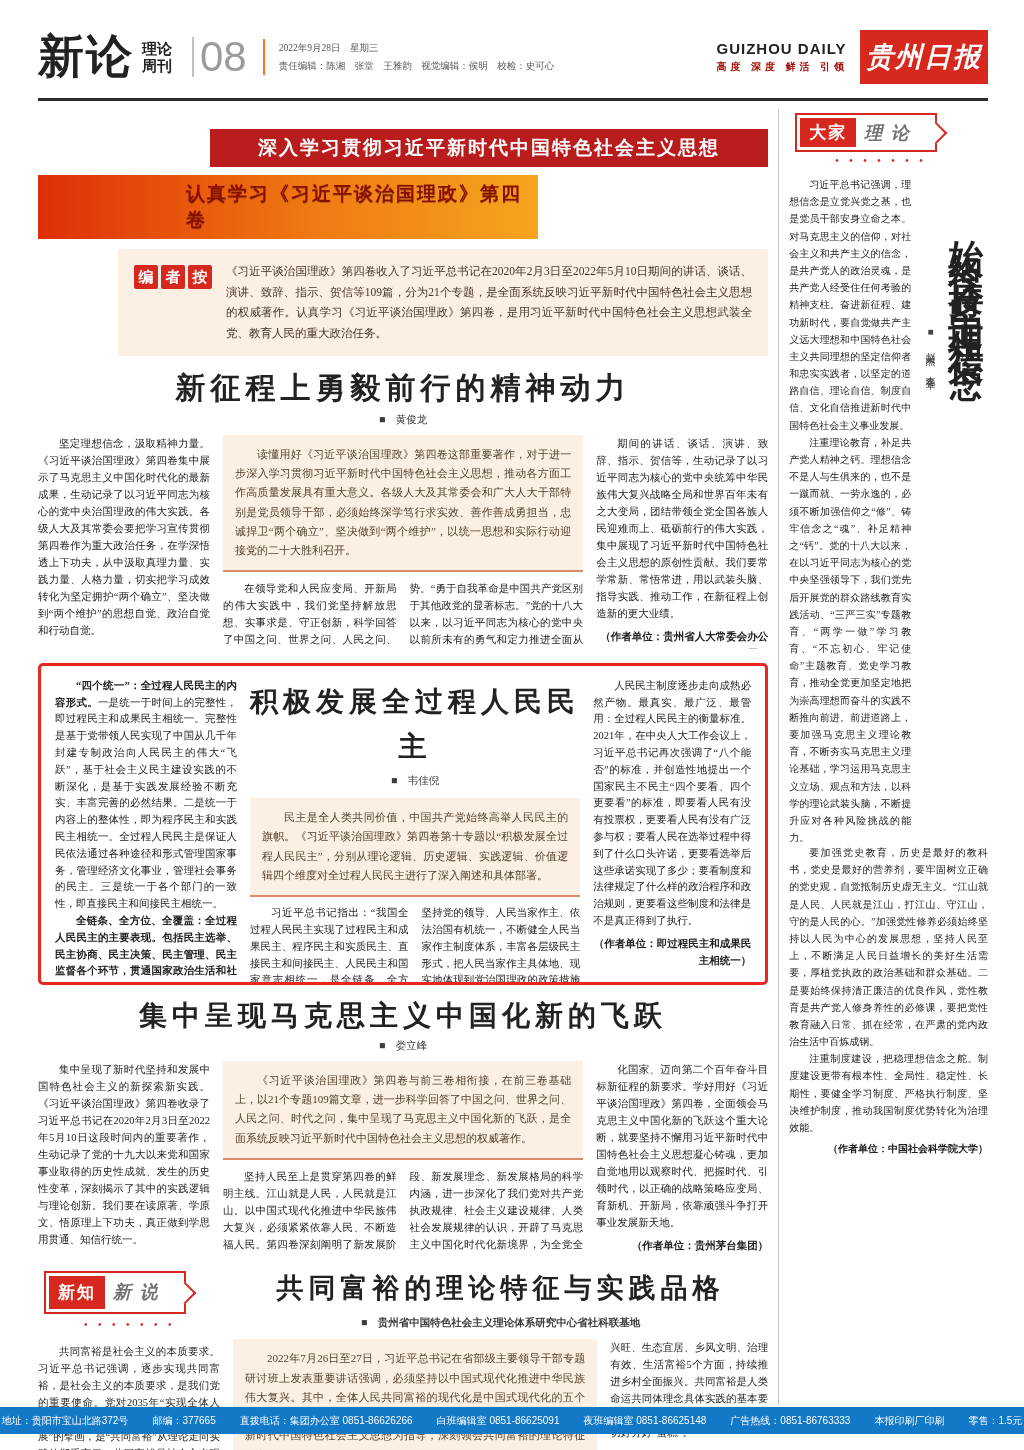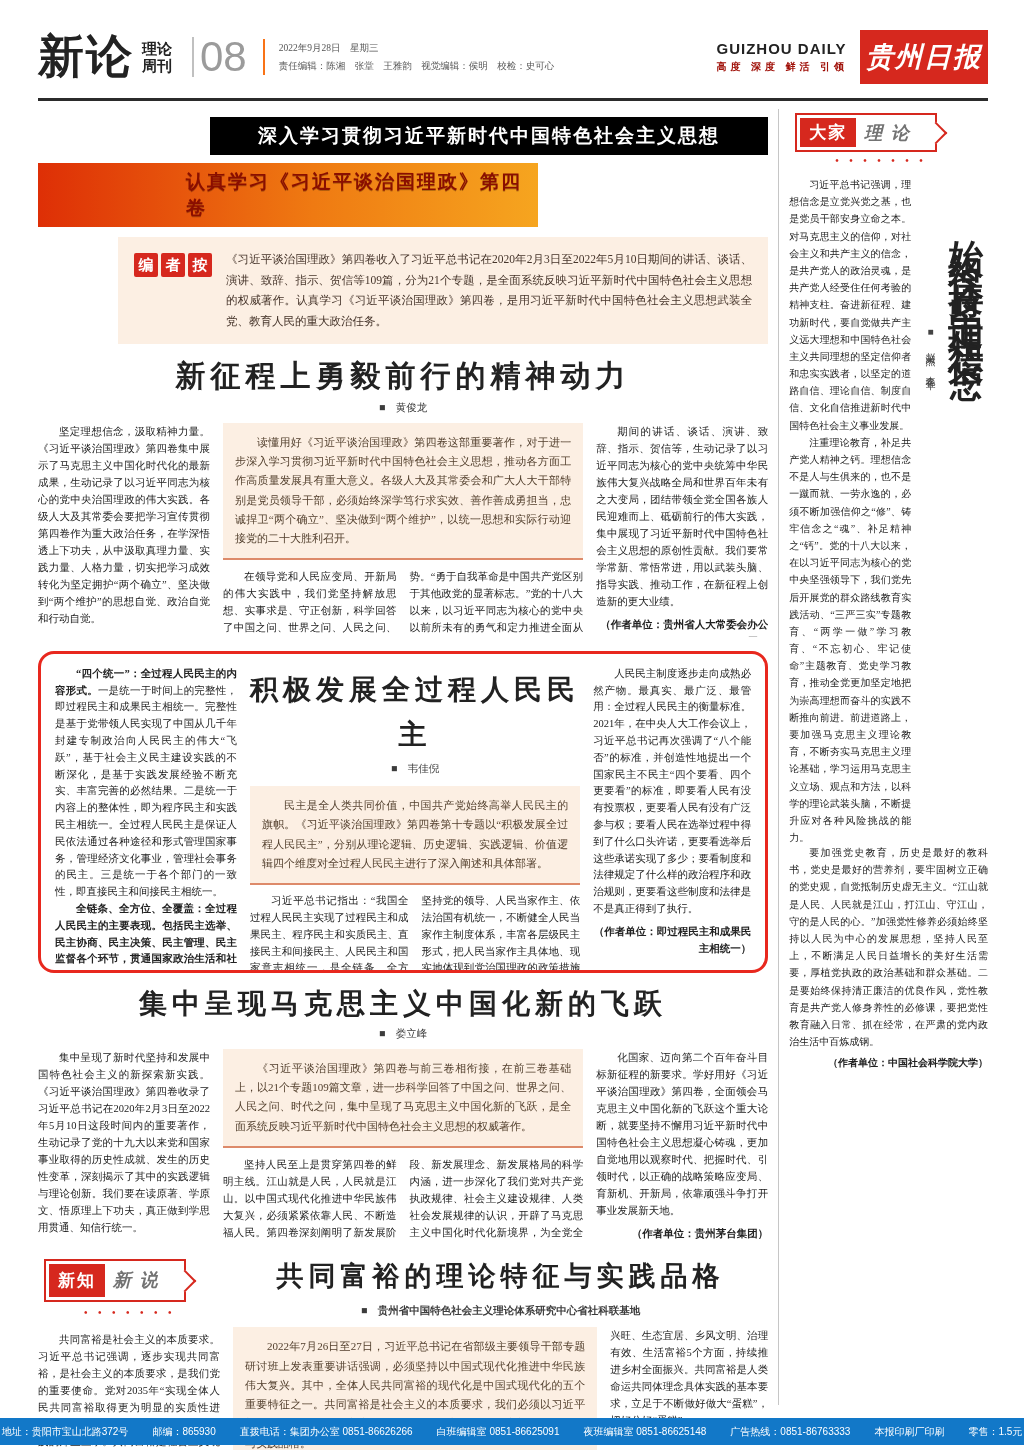--- a/index.html
+++ b/index.html
@@ -20,21 +20,21 @@
   .paper-en { font-weight:bold; font-size:15px; letter-spacing:1px; font-family:"Liberation Sans","DejaVu Sans",sans-serif; color:#222; }
   .slogan { font-size:10px; color:#a01008; font-weight:bold; letter-spacing:4px; margin-top:3px; }
   .paper-box { background:#d6281e; color:#fff; width:128px; height:54px; display:flex; align-items:center; justify-content:center; font-size:27px; font-weight:bold; font-style:italic; letter-spacing:2px; }
 
   
   .content { display:flex; margin-top:8px; }
   .left-main { width:738px; }
   .right-panel { width:212px; border-left:1px solid #c6c6c6; margin-left:10px; padding-left:10px; height:1296px; overflow:hidden; }
 
   
-  .banner-top { margin:8px 0 0 172px; background:#000000; color:#fff; font-weight:bold; font-size:19px; text-align:center; padding:6px 0; letter-spacing:2px; font-family:"Liberation Sans","DejaVu Sans",sans-serif; }
+  .banner-top { margin:20px 0 0 172px; background:#b91c1c; color:#fff; font-weight:bold; font-size:19px; text-align:center; padding:6px 0; letter-spacing:2px; font-family:"Liberation Sans","DejaVu Sans",sans-serif; }
   .banner-sub { margin-top:8px; width:500px; background:linear-gradient(90deg,#de2f06,#ef7a12 55%,#f6a51f); color:#8a0e00; font-weight:bold; font-size:19px; padding:6px 0 6px 148px; letter-spacing:2px; font-family:"Liberation Sans","DejaVu Sans",sans-serif; text-shadow:0 1px 0 rgba(0,0,0,.25); }
 
   
   .editor-note { margin:10px 0 0 80px; background:#fcefe3; padding:12px 16px; display:flex; gap:14px; align-items:flex-start; }
   .note-label { display:flex; gap:3px; flex:none; margin-top:4px; }
   .note-char { width:24px; height:24px; background:#d6281e; color:#fff; font-weight:bold; display:flex; align-items:center; justify-content:center; font-size:15px; border-radius:2px; }
   .note-text { font-size:11.5px; line-height:1.8; color:#45342a; text-align:justify; }
 
   
   .headline { text-align:center; font-size:30px; font-weight:bold; letter-spacing:5px; margin-top:12px; }
@@ -44,21 +44,21 @@
   .w172 { width:172px; flex:none; }
   .centercol { flex:1; }
   p { text-indent:2em; }
   .intro-box { background:#fcefe3; border-bottom:2px solid #dd8a6a; padding:10px 12px; font-size:11px; line-height:1.75; color:#53402e; margin-bottom:8px; text-align:justify; }
   .intro-box p { text-indent:2em; }
   .twocol { column-count:2; column-gap:13px; overflow:hidden; }
   .attribution { text-align:right; font-weight:bold; margin-top:6px; text-indent:0; }
   .a1-grid { height:214px; }
   .a3-grid { height:192px; }
 
-  .red-box { border:3px solid #e8281e; border-radius:16px; padding:12px 14px 10px; margin-top:14px; height:322px; overflow:hidden; }
+  .red-box { border:3px solid #e8281e; border-radius:5px; padding:12px 14px 10px; margin-top:14px; height:322px; overflow:hidden; }
   .red-box .headline { margin-top:2px; }
   .rb-grid { display:flex; gap:13px; font-size:10.5px; line-height:1.6; text-align:justify; }
   .rb-col1 { width:182px; flex:none; }
   .rb-col3 { width:158px; flex:none; }
   .rb-center { flex:1; }
   .rb-center .twocol { height:136px; }
   .lead-bold { font-weight:bold; }
 
   
   .bottom { display:flex; gap:13px; margin-top:14px; height:298px; overflow:hidden; font-size:10.5px; line-height:1.62; text-align:justify; }
@@ -82,21 +82,21 @@
   .rp-top { display:flex; gap:6px; margin-top:6px; }
   .rp-text-col { width:122px; flex:none; font-size:10px; line-height:1.72; text-align:justify; height:668px; overflow:hidden; }
   .vert-wrap { flex:1; display:flex; justify-content:flex-end; gap:4px; }
   .vert-authors { writing-mode:vertical-rl; font-size:10px; color:#444; margin-top:150px; letter-spacing:2px; }
   .vert-authors span { margin-bottom:14px; }
   .vert-title { writing-mode:vertical-rl; font-size:35px; font-weight:bold; letter-spacing:14px; margin-top:36px; }
   .rp-bottom { font-size:10px; line-height:1.72; text-align:justify; margin-top:0; height:530px; overflow:hidden; }
   .rp-attr { text-align:right; font-weight:bold; text-indent:0; margin-top:4px; }
 
   
-  .footer { position:absolute; left:0; right:0; bottom:5px; height:27px; background:#1278c8; color:#fff; display:flex; align-items:center; justify-content:center; gap:24px; font-size:10px; font-family:"Liberation Sans","DejaVu Sans",sans-serif; white-space:nowrap; }
+  .footer { position:absolute; left:0; right:0; bottom:16px; height:27px; background:#1278c8; color:#fff; display:flex; align-items:center; justify-content:center; gap:24px; font-size:10px; font-family:"Liberation Sans","DejaVu Sans",sans-serif; white-space:nowrap; }
 </style>
 </head>
 <body>
 
 <div class="page">
 
   <div class="masthead">
     <div class="brand">新论</div>
     <div class="brand-sub">
       <div>理论</div>
@@ -246,29 +246,30 @@
         <div class="vert-wrap">
           <div class="vert-authors">
             <span>■ 赵淑杰</span>
             <span>李春华</span>
           </div>
           <div class="vert-title">始终保持坚定理想信念</div>
         </div>
       </div>
       <div class="rp-bottom">
         <p>要加强党史教育，历史是最好的教科书，党史是最好的营养剂，要牢固树立正确的党史观，自觉抵制历史虚无主义。“江山就是人民、人民就是江山，打江山、守江山，守的是人民的心。”加强党性修养必须始终坚持以人民为中心的发展思想，坚持人民至上，不断满足人民日益增长的美好生活需要，厚植党执政的政治基础和群众基础。二是要始终保持清正廉洁的优良作风，党性教育是共产党人修身养性的必修课，要把党性教育融入日常、抓在经常，在严肃的党内政治生活中百炼成钢。</p>
+        <p>注重制度建设，把稳理想信念之舵。制度建设更带有根本性、全局性、稳定性、长期性，要健全学习制度、严格执行制度、坚决维护制度，推动我国制度优势转化为治理效能。</p>
         <p class="attribution rp-attr">（作者单位：中国社会科学院大学）</p>
       </div>
     </div>
 
   </div>
 
   <div class="footer">
     <span>地址：贵阳市宝山北路372号</span>
-    <span>邮编：865930</span>
+    <span>邮编：377665</span>
     <span>直拨电话：集团办公室 0851-86626266</span>
     <span>白班编辑室 0851-86625091</span>
     <span>夜班编辑室 0851-86625148</span>
     <span>广告热线：0851-86763333</span>
     <span>本报印刷厂印刷</span>
     <span>零售：1.5元</span>
   </div>
 
 </div>
 

